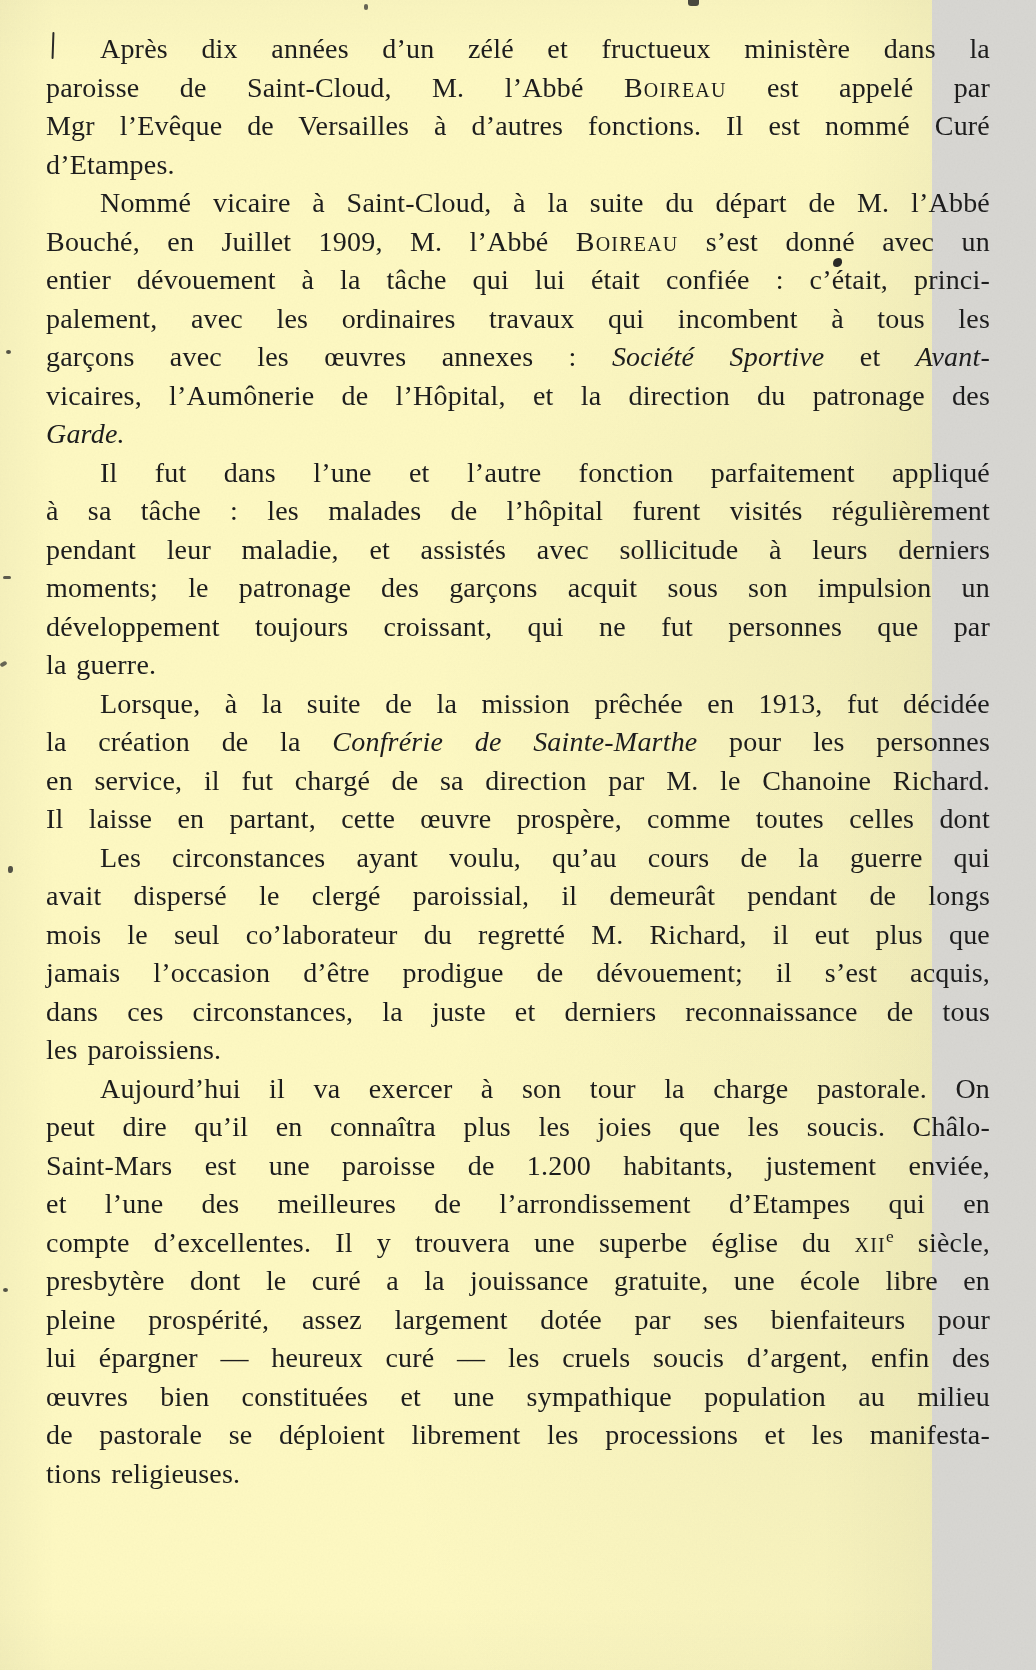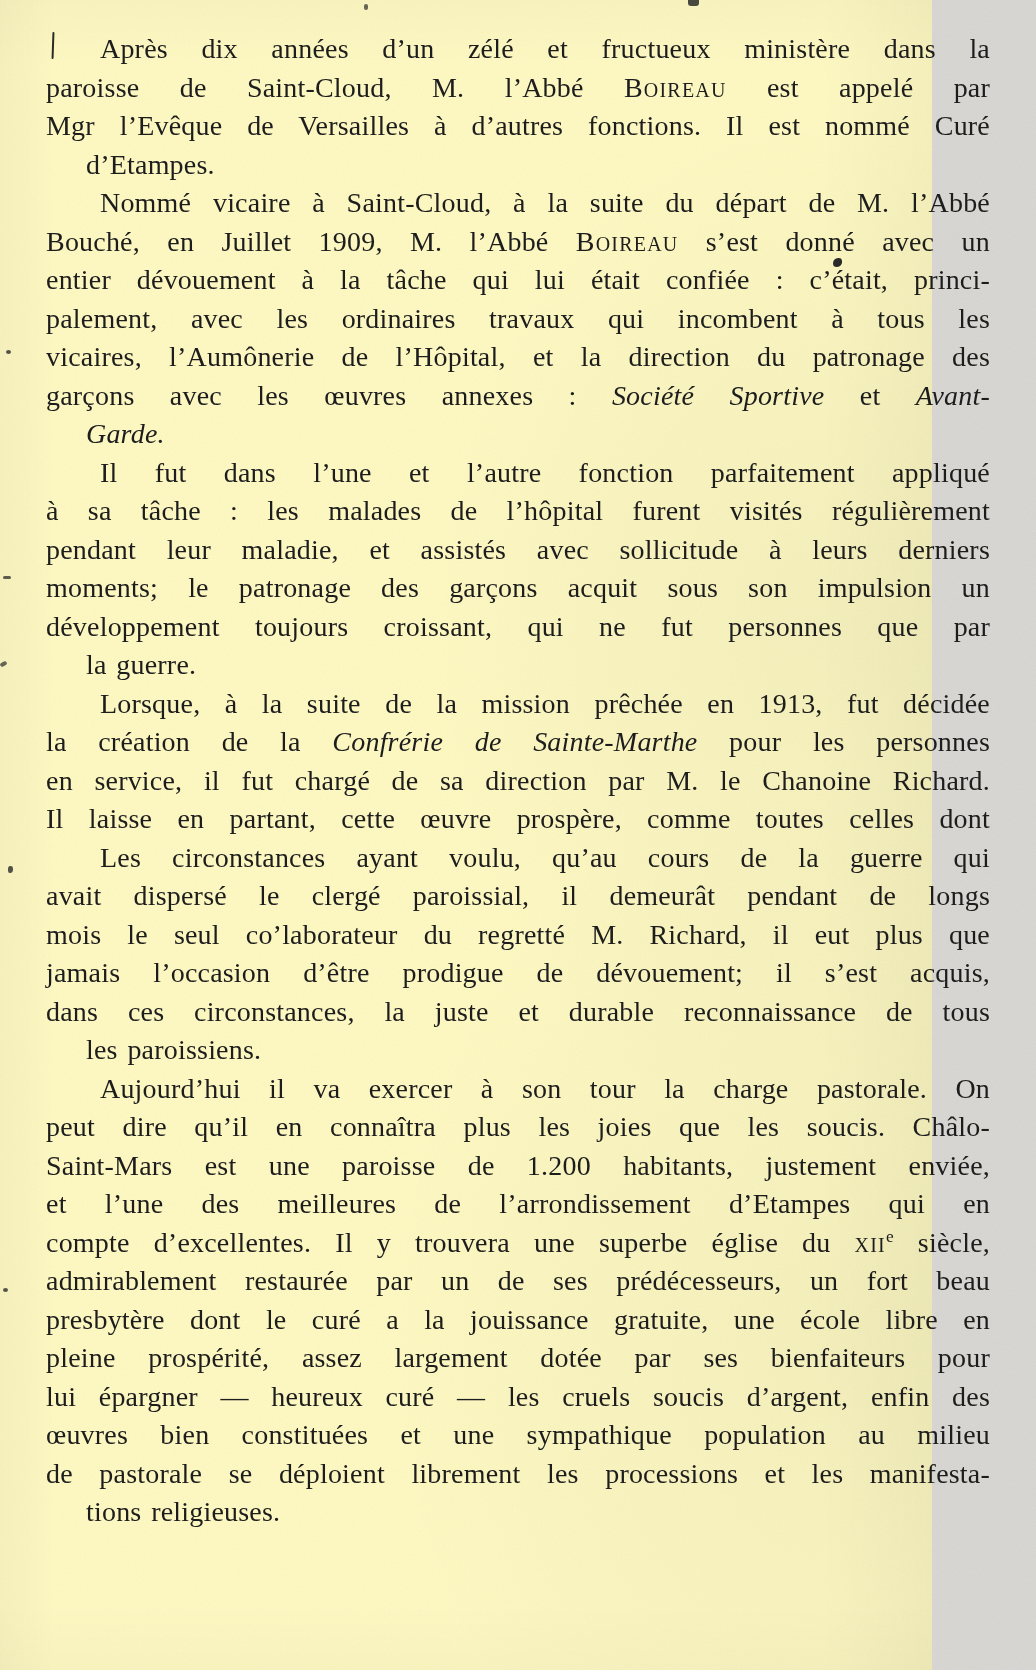--- a/index.html
+++ b/index.html
@@ -23,21 +23,21 @@
   .paragraph{margin:0;}
   .line{
     font-size:28px;
     line-height:38.5px;
     text-align:justify;
     text-align-last:justify;
     text-justify:inter-word;
     letter-spacing:.2px;
     word-spacing:2.5px;
   }
-  .line.last{text-align-last:left;margin-left:40px;}
+  .line.last{text-align-last:left;}
   .line.first{text-indent:54px;}
   .seg-i{font-style:italic;}
   .seg-sc{font-variant:small-caps;letter-spacing:1.2px;}
   .seg-sup{vertical-align:super;font-size:.62em;line-height:0;}
   .artifact{position:absolute;background:#2a2a28;pointer-events:none;}
   .a-tick{left:52px;top:32px;width:2px;height:27px;transform:rotate(2deg);border-radius:1px;}
   .a-blob{left:833px;top:258px;width:9px;height:9px;border-radius:60% 40% 55% 45%;}
   .a-dot1{left:6px;top:350px;width:5px;height:4px;border-radius:50%;opacity:.8;}
   .a-dash1{left:3px;top:576px;width:8px;height:3px;border-radius:2px;opacity:.75;}
   .a-dash2{left:0px;top:662px;width:7px;height:4px;border-radius:2px;transform:rotate(-30deg);opacity:.7;}
@@ -66,22 +66,22 @@
         <div class="line first"><span>Après dix années d’un zélé et fructueux ministère dans la</span></div>
         <div class="line"><span>paroisse de Saint-Cloud, M. l’Abbé </span><span class="seg-sc">Boireau</span><span> est appelé par</span></div>
         <div class="line"><span>Mgr l’Evêque de Versailles à d’autres fonctions. Il est nommé Curé</span></div>
         <div class="line last"><span>d’Etampes.</span></div>
       </div>
       <div class="paragraph">
         <div class="line first"><span>Nommé vicaire à Saint-Cloud, à la suite du départ de M. l’Abbé</span></div>
         <div class="line"><span>Bouché, en Juillet 1909, M. l’Abbé </span><span class="seg-sc">Boireau</span><span> s’est donné avec un</span></div>
         <div class="line"><span>entier dévouement à la tâche qui lui était confiée : c’était, princi-</span></div>
         <div class="line"><span>palement, avec les ordinaires travaux qui incombent à tous les</span></div>
+        <div class="line"><span>garçons avec les œuvres annexes : </span><span class="seg-i">Société Sportive</span><span> et </span><span class="seg-i">Avant-</span></div>
         <div class="line"><span>vicaires, l’Aumônerie de l’Hôpital, et la direction du patronage des</span></div>
-        <div class="line"><span>garçons avec les œuvres annexes : </span><span class="seg-i">Société Sportive</span><span> et </span><span class="seg-i">Avant-</span></div>
         <div class="line last"><span class="seg-i">Garde.</span></div>
       </div>
       <div class="paragraph">
         <div class="line first"><span>Il fut dans l’une et l’autre fonction parfaitement appliqué</span></div>
         <div class="line"><span>à sa tâche : les malades de l’hôpital furent visités régulièrement</span></div>
         <div class="line"><span>pendant leur maladie, et assistés avec sollicitude à leurs derniers</span></div>
         <div class="line"><span>moments; le patronage des garçons acquit sous son impulsion un</span></div>
         <div class="line"><span>développement toujours croissant, qui ne fut personnes que par</span></div>
         <div class="line last"><span>la guerre.</span></div>
       </div>
@@ -89,30 +89,29 @@
         <div class="line first"><span>Lorsque, à la suite de la mission prêchée en 1913, fut décidée</span></div>
         <div class="line"><span>la création de la </span><span class="seg-i">Confrérie de Sainte-Marthe</span><span> pour les personnes</span></div>
         <div class="line"><span>en service, il fut chargé de sa direction par M. le Chanoine Richard.</span></div>
         <div class="line"><span>Il laisse en partant, cette œuvre prospère, comme toutes celles dont</span></div>
       </div>
       <div class="paragraph">
         <div class="line first"><span>Les circonstances ayant voulu, qu’au cours de la guerre qui</span></div>
         <div class="line"><span>avait dispersé le clergé paroissial, il demeurât pendant de longs</span></div>
         <div class="line"><span>mois le seul co’laborateur du regretté M. Richard, il eut plus que</span></div>
         <div class="line"><span>jamais l’occasion d’être prodigue de dévouement; il s’est acquis,</span></div>
-        <div class="line"><span>dans ces circonstances, la juste et durable reconnaissance de tous</span></div>
+        <div class="line"><span>dans ces circonstances, la juste et derniers reconnaissance de tous</span></div>
         <div class="line last"><span>les paroissiens.</span></div>
       </div>
       <div class="paragraph">
         <div class="line first"><span>Aujourd’hui il va exercer à son tour la charge pastorale. On</span></div>
         <div class="line"><span>peut dire qu’il en connaîtra plus les joies que les soucis. Châlo-</span></div>
         <div class="line"><span>Saint-Mars est une paroisse de 1.200 habitants, justement enviée,</span></div>
         <div class="line"><span>et l’une des meilleures de l’arrondissement d’Etampes qui en</span></div>
         <div class="line"><span>compte d’excellentes. Il y trouvera une superbe église du </span><span class="seg-sc">xii</span><span class="seg-sup">e</span><span> siècle,</span></div>
-        <div class="line"><span>admirablement restaurée par un de ses prédécesseurs, un fort beau</span></div>
         <div class="line"><span>presbytère dont le curé a la jouissance gratuite, une école libre en</span></div>
         <div class="line"><span>pleine prospérité, assez largement dotée par ses bienfaiteurs pour</span></div>
         <div class="line"><span>lui épargner — heureux curé — les cruels soucis d’argent, enfin des</span></div>
         <div class="line"><span>œuvres bien constituées et une sympathique population au milieu</span></div>
         <div class="line"><span>de pastorale se déploient librement les processions et les manifesta-</span></div>
         <div class="line last"><span>tions religieuses.</span></div>
       </div>
     </div>
 
   <div class="artifact a-tick"></div>

